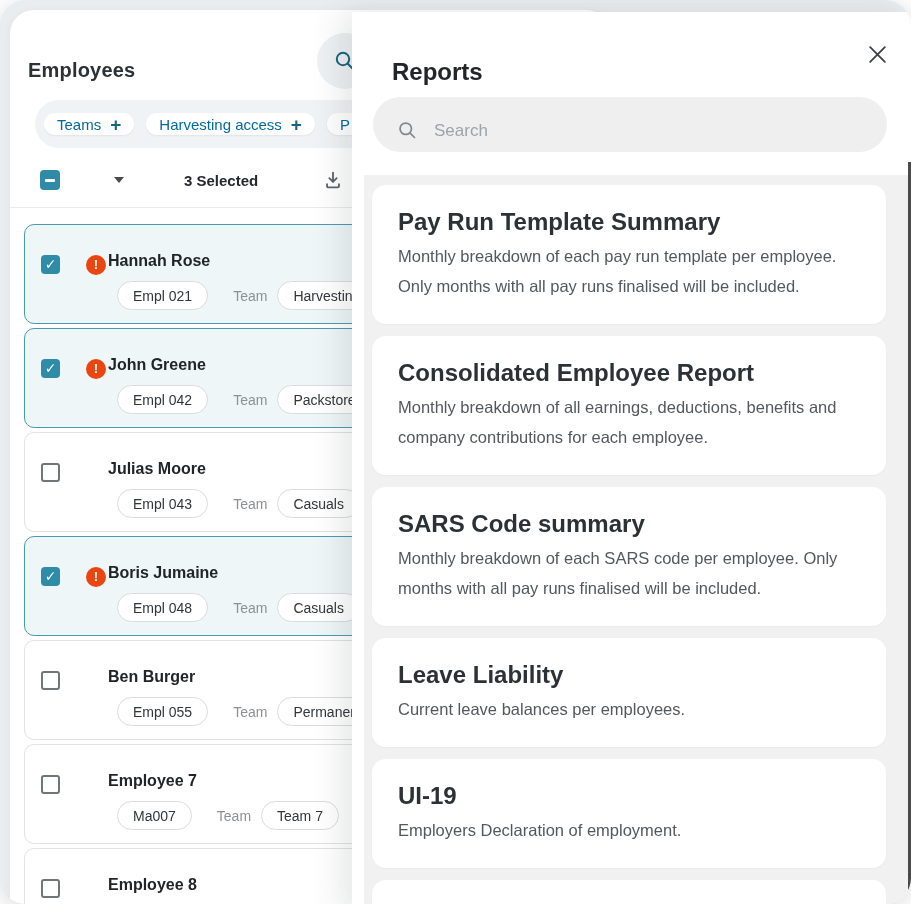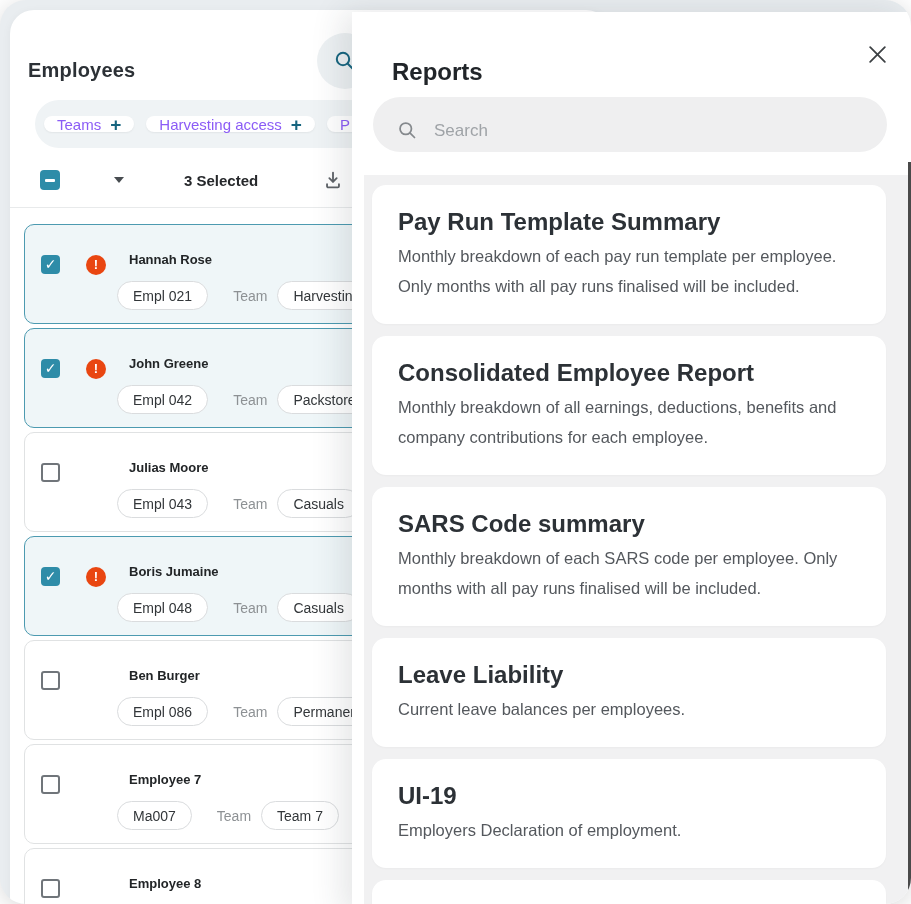--- a/index.html
+++ b/index.html
@@ -24,23 +24,23 @@
   .search-circle{
     position:absolute;left:307px;top:23px;width:56px;height:56px;border-radius:50%;
     background:#edf1f3;display:flex;align-items:center;justify-content:center;cursor:pointer;
   }
   .filter-bar{
     position:absolute;left:25px;top:90px;width:560px;height:48px;
     background:#eff3f5;border-radius:24px;
     display:flex;align-items:center;gap:12px;padding:0 9px;
   }
   .chip{
-    height:16px;background:#ffffff;border-radius:17px;
+    height:22px;background:#ffffff;border-radius:17px;
     display:flex;align-items:center;gap:9px;padding:0 13px;
-    font-size:15px;color:#8b5cf6;box-shadow:0 1px 2px rgba(0,0,0,0.06);
+    font-size:15px;color:#0369a1;box-shadow:0 1px 2px rgba(0,0,0,0.06);
     cursor:pointer;white-space:nowrap;flex:0 0 auto;
   }
   .chip .plus{color:#17657f;font-size:19px;font-weight:600;line-height:1;}
   .chip .plus::after{content:"+";}
 
   .toolbar{
     position:absolute;left:30px;top:158px;height:24px;
     display:flex;align-items:center;gap:40px;
   }
   .cb{width:20px;height:20px;border-radius:4px;position:relative;cursor:pointer;flex:0 0 auto;}
@@ -72,21 +72,21 @@
   .emp-row.selected{background:#eff6f8;border:1.5px solid #4c9ab0;}
   .emp-row .cb{position:absolute;left:16px;top:30px;width:19px;height:19px;}
   .warn{
     position:absolute;left:61px;top:30px;width:20px;height:20px;border-radius:50%;
     background:#e94611;
   }
   .warn::after{
     content:"!";position:absolute;left:0;top:0;width:100%;height:100%;
     color:#fff;font-size:13px;font-weight:700;text-align:center;line-height:20px;
   }
-  .emp-name{position:absolute;left:104px;top:27px;font-size:13px;font-weight:700;color:#222527;}
+  .emp-name{position:absolute;left:83px;top:27px;font-size:16px;font-weight:700;color:#222527;}
   .emp-chips{position:absolute;left:92px;top:56px;display:flex;align-items:center;}
   .pill{
     height:29px;border:1px solid #dadcde;border-radius:15px;background:#fff;
     display:flex;align-items:center;padding:1px 15px;font-size:14px;color:#323639;white-space:nowrap;text-align:center;
   }
   .team-label{font-size:14px;color:#8d9194;margin:0 10px 0 25px;}
 
   
   .drawer{
     position:absolute;left:352px;top:12px;width:559px;height:904px;background:#ffffff;
@@ -212,21 +212,21 @@
           <div class="emp-chips">
             <span class="pill">Empl 048</span>
             <span class="team-label">Team</span>
             <span class="pill">Casuals</span>
           </div>
         </div>
         <div class="emp-row">
           <span class="cb cb-empty"></span>
           <div class="emp-name">Ben Burger</div>
           <div class="emp-chips">
-            <span class="pill">Empl 086</span>
+            <span class="pill">Empl 055</span>
             <span class="team-label">Team</span>
             <span class="pill">Permanent</span>
           </div>
         </div>
         <div class="emp-row">
           <span class="cb cb-empty"></span>
           <div class="emp-name">Employee 7</div>
           <div class="emp-chips">
             <span class="pill">Ma007</span>
             <span class="team-label">Team</span>

